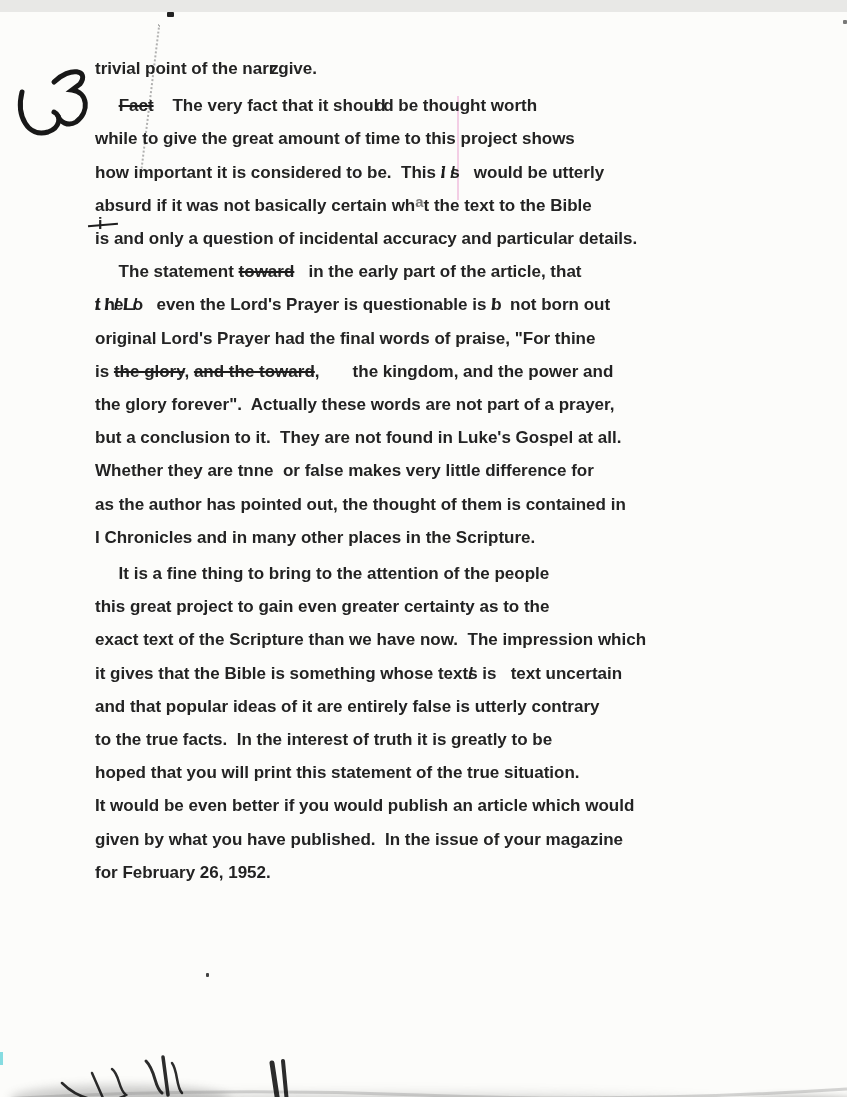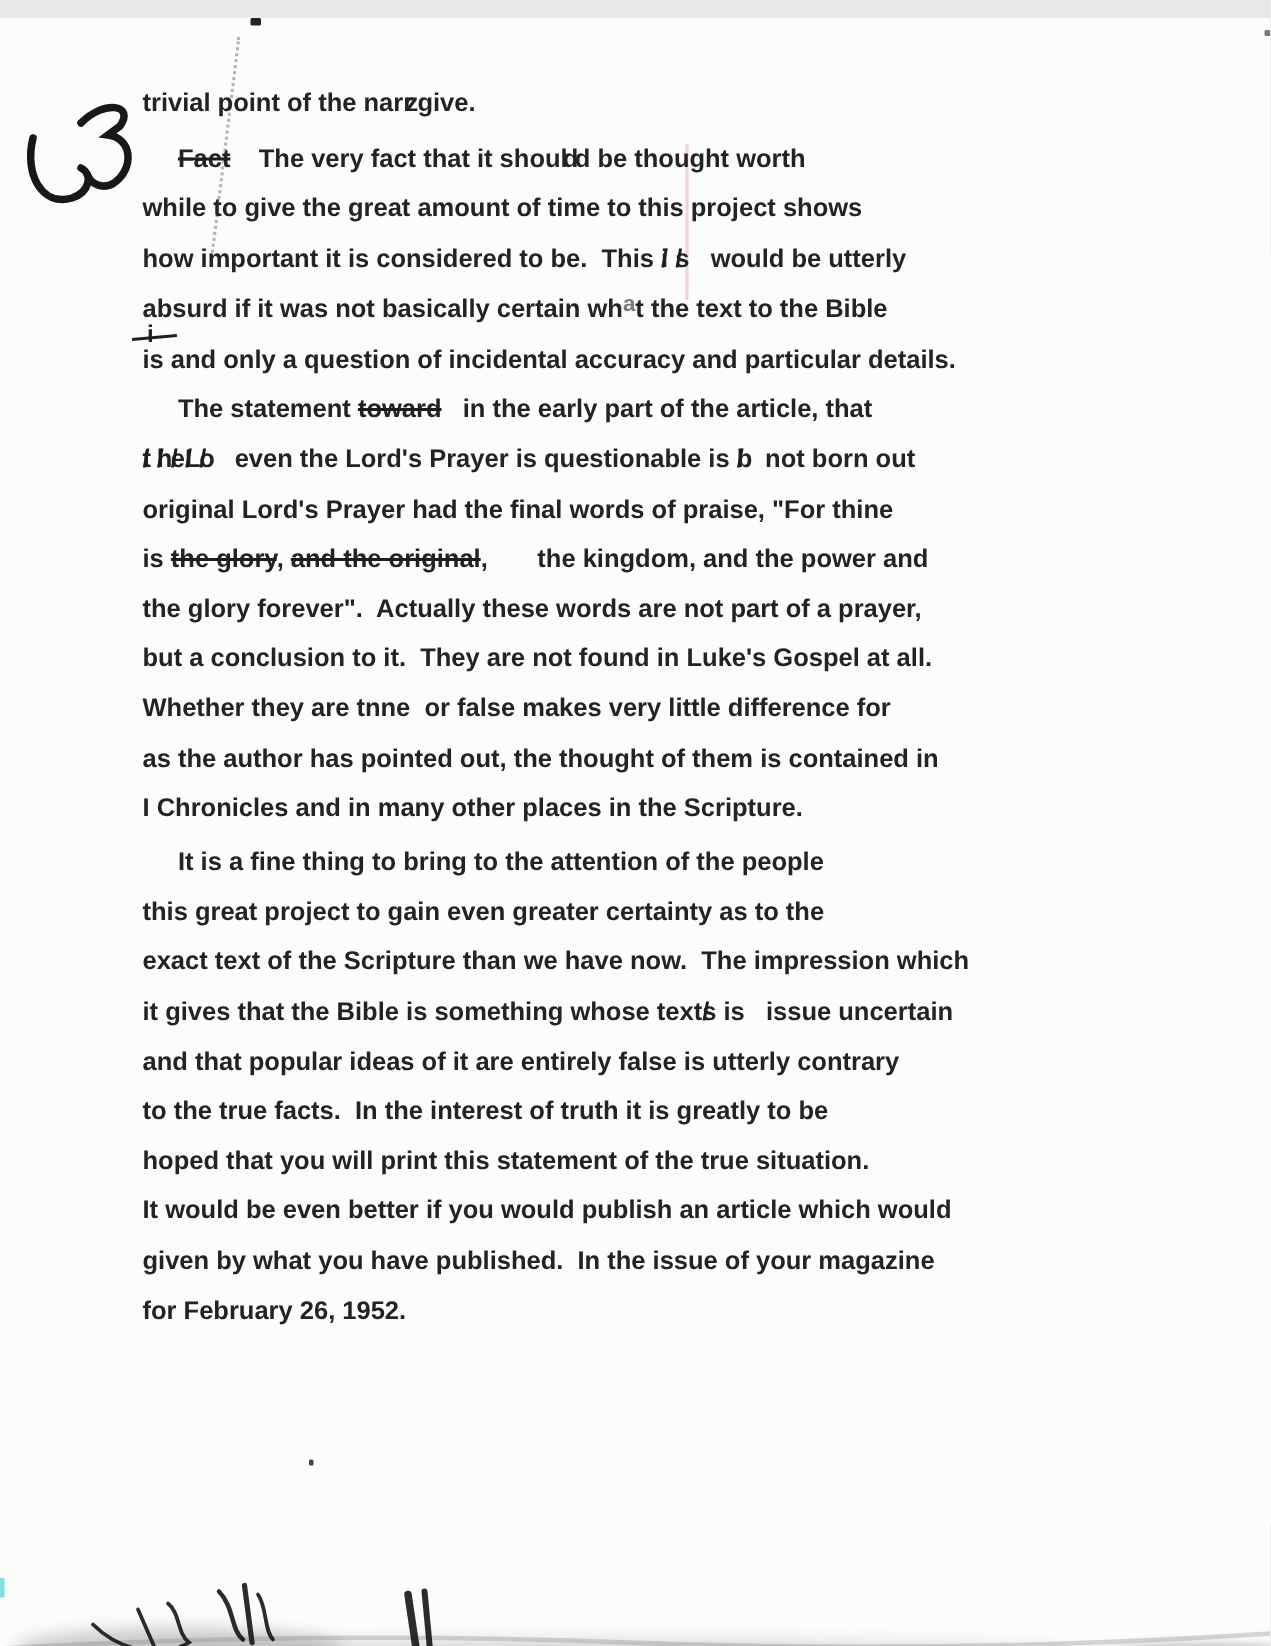--- a/index.html
+++ b/index.html
@@ -75,30 +75,30 @@
   <div class="doc">
       <div class="line"><span>trivial point of the nar</span><span class="ot"><span>r</span><span class="ot2">z</span></span><span>give.</span></div>
       <div class="line" style="margin-top: 4px;"><span>     </span><span class="st">Fact</span><span>    The very fact that it shou</span><span class="ot"><span>l</span><span class="ot2">d</span></span><span>d be thought worth</span></div>
       <div class="line"><span>while to give the great amount of time to this project shows</span></div>
       <div class="line"><span>how important it is considered to be.  This </span><span class="slc">i</span><span class="slc">s</span><span>   would be utterly</span></div>
       <div class="line"><span>absurd if it was not basically certain wh</span><span class="hi">a</span><span>t the text to the Bible</span></div>
       <div class="line"><span>is and only a question of incidental accuracy and particular details.</span></div>
       <div class="line"><span>     The statement </span><span class="st">toward</span><span>   in the early part of the article, that</span></div>
       <div class="line"><span class="slc">t</span><span class="slc">h</span><span class="slc">e</span><span class="slc">L</span><span class="slc">o</span><span>   even the Lord's Prayer is questionable is </span><span class="slc">b</span><span>  not born out</span></div>
       <div class="line"><span>original Lord's Prayer had the final words of praise, "For thine</span></div>
-      <div class="line"><span>is </span><span class="st">the glory</span><span>, </span><span class="st">and the original</span><span>,       the kingdom, and the power and</span></div>
+      <div class="line"><span>is </span><span class="st">the glory</span><span>, </span><span class="st">and the toward</span><span>,       the kingdom, and the power and</span></div>
       <div class="line"><span>the glory forever".  Actually these words are not part of a prayer,</span></div>
       <div class="line"><span>but a conclusion to it.  They are not found in Luke's Gospel at all.</span></div>
       <div class="line"><span>Whether they are tnne  or false makes very little difference for</span></div>
       <div class="line"><span>as the author has pointed out, the thought of them is contained in</span></div>
       <div class="line"><span>I Chronicles and in many other places in the Scripture.</span></div>
       <div class="line" style="margin-top: 3px;"><span>     It is a fine thing to bring to the attention of the people</span></div>
       <div class="line"><span>this great project to gain even greater certainty as to the</span></div>
       <div class="line"><span>exact text of the Scripture than we have now.  The impression which</span></div>
-      <div class="line"><span>it gives that the Bible is something whose text</span><span class="slc">s</span><span> is   issue uncertain</span></div>
+      <div class="line"><span>it gives that the Bible is something whose text</span><span class="slc">s</span><span> is   text uncertain</span></div>
       <div class="line"><span>and that popular ideas of it are entirely false is utterly contrary</span></div>
       <div class="line"><span>to the true facts.  In the interest of truth it is greatly to be</span></div>
       <div class="line"><span>hoped that you will print this statement of the true situation.</span></div>
       <div class="line"><span>It would be even better if you would publish an article which would</span></div>
       <div class="line"><span>given by what you have published.  In the issue of your magazine</span></div>
       <div class="line"><span>for February 26, 1952.</span></div>
     </div>
 
   <div class="struck-i">i</div>
 

